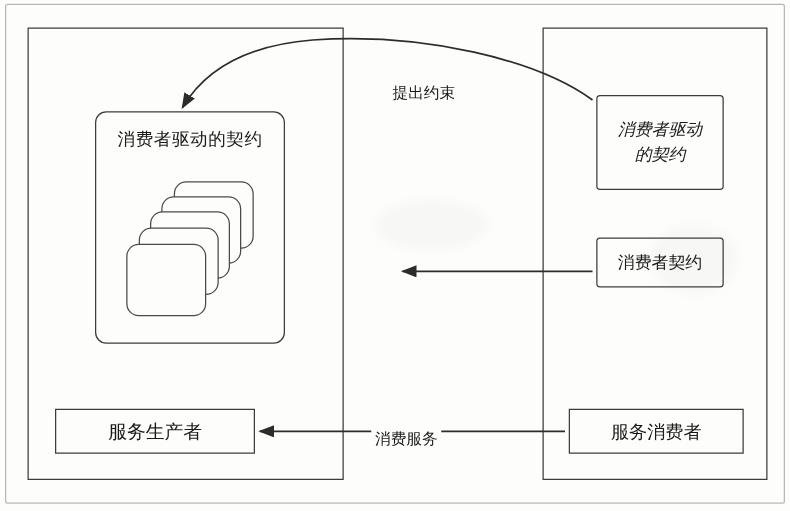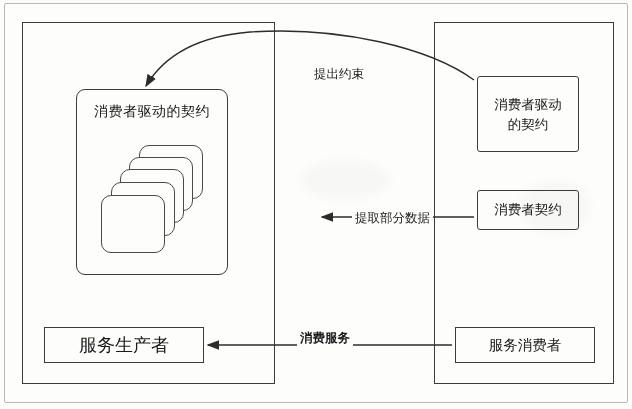--- a/index.html
+++ b/index.html
@@ -114,20 +114,21 @@
     border: 1.4px solid #3c3c3c;
     border-radius: 3px;
     display: flex;
     align-items: center;
     justify-content: center;
     text-align: center;
     font-size: 13.5px;
     color: #1a1a1a;
     line-height: 1.5;
     padding: 0 6px;
+    font-style: italic;
   }
   .consumer-contract-box {
     left: 477px;
     top: 190px;
     width: 102px;
     height: 40px;
     border: 1.4px solid #3c3c3c;
     border-radius: 3px;
     display: flex;
     align-items: center;
@@ -138,21 +139,21 @@
   }
   .service-producer {
     left: 44px;
     top: 327px;
     width: 160px;
     height: 36px;
     border: 1.4px solid #3c3c3c;
     display: flex;
     align-items: center;
     justify-content: center;
-    font-size: 18px;
+    font-size: 15px;
     color: #1a1a1a;
   }
   .service-consumer {
     left: 455px;
     top: 327px;
     width: 140px;
     height: 36px;
     border: 1.4px solid #3c3c3c;
     display: flex;
     align-items: center;
@@ -164,21 +165,21 @@
   .edge-label {
     position: absolute;
     font-size: 12.5px;
     color: #1a1a1a;
     background: #fdfdfc;
     padding: 0 3px;
     white-space: nowrap;
   }
   .lbl-constraint { left: 311px; top: 41px; margin-top: 25px; }
   .lbl-extract    { left: 352px; top: 210px; }
-  .lbl-service    { left: 297px; top: 330px; font-weight: bold; }
+  .lbl-service    { left: 297px; top: 343px; }
 
   svg.arrows {
     position: absolute;
     left: 0;
     top: 0;
     width: 632px;
     height: 409px;
     pointer-events: none;
   }
   .smudge {
@@ -238,16 +239,15 @@
     </defs>
 
     <path d="M 474 80 C 430 48, 340 26, 250 32 C 200 36, 165 54, 146 86" fill="none" stroke="#2c2c2c" stroke-width="1.4" marker-end="url(#ah)"></path>
 
     <line x1="474" y1="217" x2="322" y2="217" stroke="#2c2c2c" stroke-width="1.4" marker-end="url(#ah)"></line>
 
     <line x1="452" y1="345" x2="208" y2="345" stroke="#2c2c2c" stroke-width="1.4" marker-end="url(#ah)"></line>
   </svg>
 
   <div class="edge-label lbl-constraint">提出约束</div>
-  <div class="edge-label lbl-extract">提取部分数据</div>
   <div class="edge-label lbl-service">消费服务</div>
 
 </div>
 
 </body></html>

